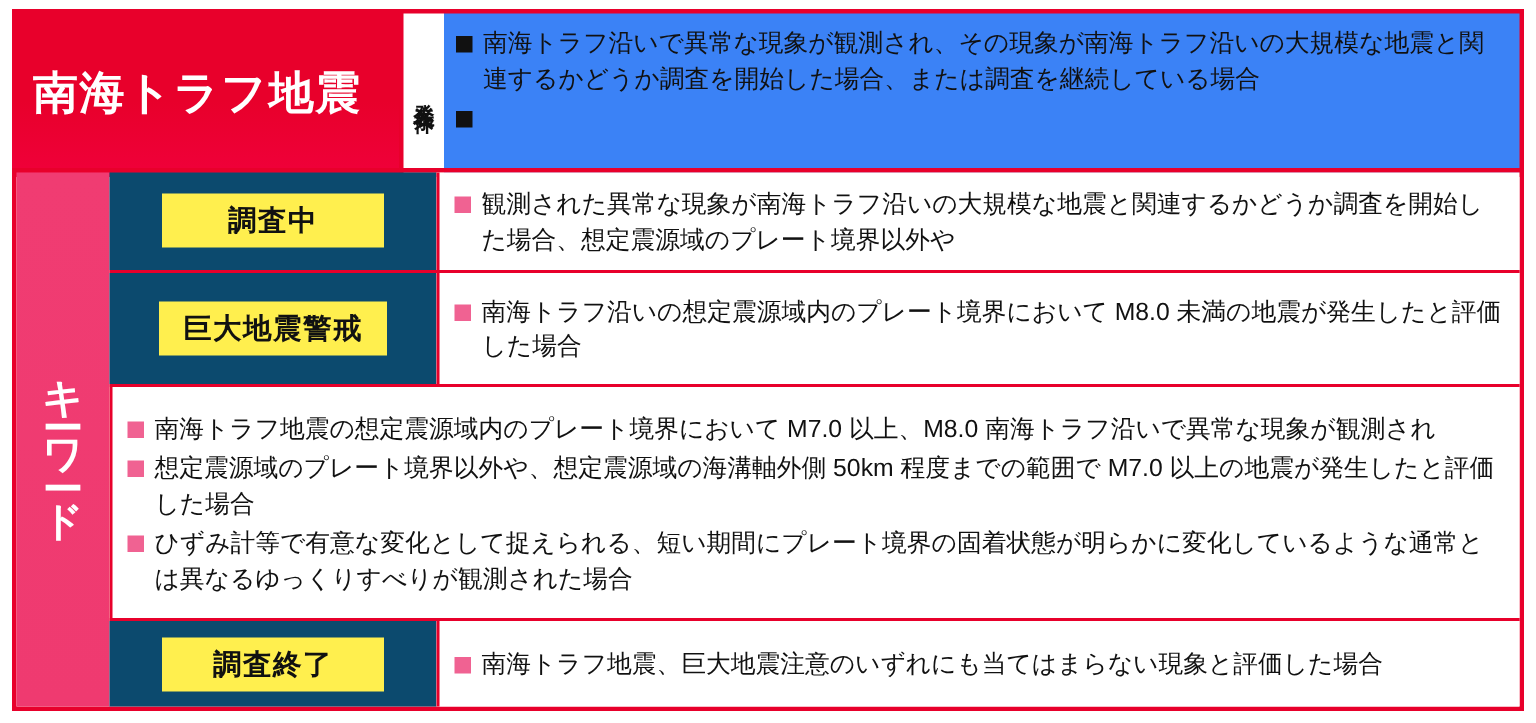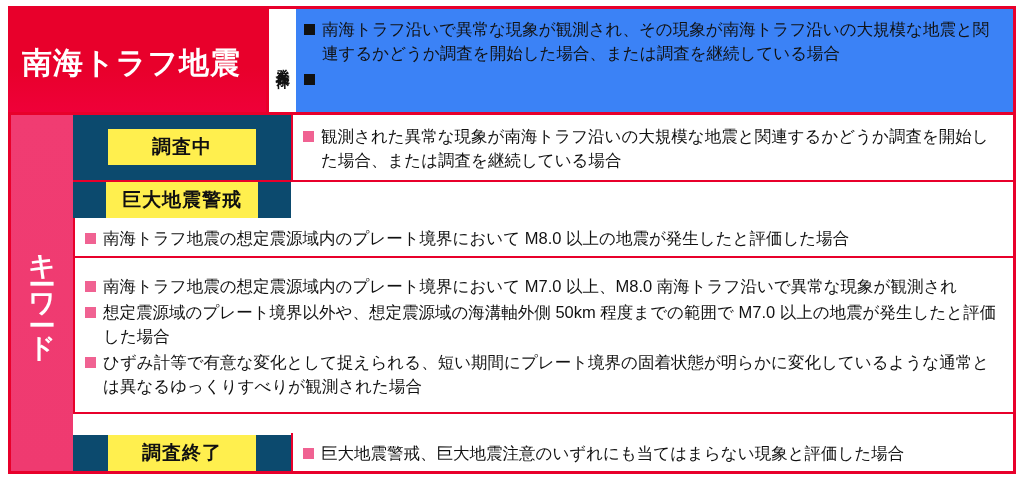--- a/index.html
+++ b/index.html
@@ -120,23 +120,23 @@
     flex-direction: column;
   }
   .row {
     display: flex;
     border-bottom: 2px solid #e8002b;
     box-sizing: border-box;
     min-height: 0;
   }
   .row:last-child { border-bottom: none; }
   .row.r1 { height: 68px; }
-  .row.r2 { height: 78px; flex-direction: column; }
+  .row.r2 { height: 78px; }
   .row.r3 { height: 160px; }
-  .row.r4 { height: 58px; align-items: flex-end; }
+  .row.r4 { height: 58px; }
 
   .label-cell {
     width: 218px;
     flex: none;
     background: #0c4a6e;
     display: flex;
     align-items: center;
     justify-content: center;
     box-sizing: border-box;
   }
@@ -208,33 +208,33 @@
     </div>
     <div class="rows">
 
       <div class="row r1">
         <div class="label-cell">
           <div class="label-chip">調査中</div>
         </div>
         <div class="desc-cell">
           <div class="desc-item">
             <span class="bullet"></span>
-            <span class="txt">観測された異常な現象が南海トラフ沿いの大規模な地震と関連するかどうか調査を開始した場合、または調査を継続している場合</span>
+            <span class="txt">観測された異常な現象が南海トラフ沿いの大規模な地震と関連するかどうか調査を開始した場合、想定震源域のプレート境界以外や</span>
           </div>
         </div>
       </div>
 
       <div class="row r2">
         <div class="label-cell">
           <div class="label-chip">巨大地震警戒</div>
         </div>
         <div class="desc-cell">
           <div class="desc-item">
             <span class="bullet"></span>
-            <span class="txt">南海トラフ地震の想定震源域内のプレート境界において M8.0 以上の地震が発生したと評価した場合</span>
+            <span class="txt">南海トラフ沿いの想定震源域内のプレート境界において M8.0 未満の地震が発生したと評価した場合</span>
           </div>
         </div>
       </div>
 
       <div class="row r3">
         <div class="desc-cell">
           <div class="desc-item">
             <span class="bullet"></span>
             <span class="txt">南海トラフ地震の想定震源域内のプレート境界において M7.0 以上、M8.0 南海トラフ沿いで異常な現象が観測され</span>
           </div>
@@ -249,21 +249,21 @@
         </div>
       </div>
 
       <div class="row r4">
         <div class="label-cell">
           <div class="label-chip">調査終了</div>
         </div>
         <div class="desc-cell">
           <div class="desc-item">
             <span class="bullet"></span>
-            <span class="txt">巨大地震警戒、巨大地震注意のいずれにも当てはまらない現象と評価した場合</span>
+            <span class="txt">南海トラフ地震、巨大地震注意のいずれにも当てはまらない現象と評価した場合</span>
           </div>
         </div>
       </div>
 
     </div>
   </div>
 
 </div>
 
 </body></html>

